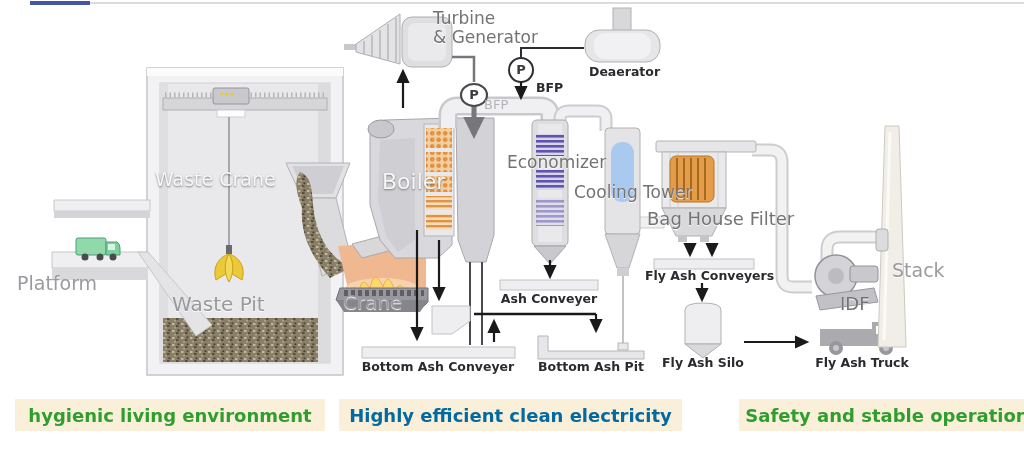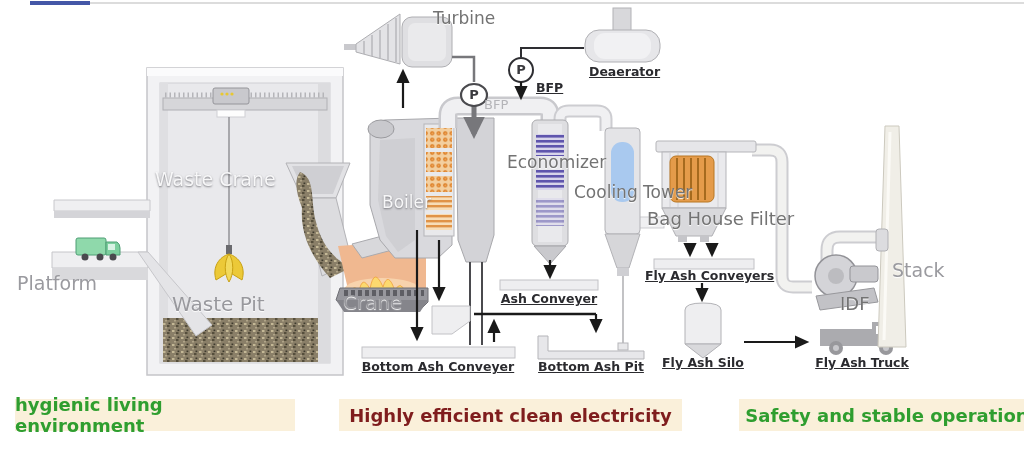--- a/index.html
+++ b/index.html
@@ -9,28 +9,28 @@
   .rule-gray{position:absolute;left:30px;right:0;top:2px;height:2px;background:#dcdcdc;}
   .rule-blue{position:absolute;left:30px;top:1px;width:60px;height:4px;background:#4457a7;}
   
   #diagram-svg{position:absolute;left:0;top:0;}
   
   .lbl{position:absolute;white-space:nowrap;pointer-events:none;line-height:1.1;}
   .g17{font-size:17px;color:#737373;text-shadow:0 1px 1px #fff;}
   .g19{font-size:19px;color:#9a9a9f;text-shadow:0 1px 1px #fff;}
   .g20{font-size:20px;color:#98989d;text-shadow:0 1px 1px #fff;}
   .white-lbl{color:#f7f7f8;text-shadow:0 1px 2px rgba(90,90,95,.75);}
-  .dk{font-size:12.5px;font-weight:700;color:#2b2b2f;text-decoration:underline;}
+  .dk{font-size:12.5px;font-weight:700;color:#2b2b2f;}
   .ctr{text-align:center;}
   .bfp-light{font-size:13px;color:#b4b4b8;}
   .psym{font-size:13px;font-weight:700;color:#3a3a3e;width:14px;text-align:center;}
   
   .banner{position:absolute;top:399px;height:32px;display:flex;align-items:center;justify-content:center;
           font-size:18px;font-weight:700;}
-  .b1{left:15px;width:280px;}
+  .b1{left:15px;width:310px;}
   .b2{left:339px;width:343px;}
   .b3{left:699px;width:296px;margin-left:40px;}
 </style>
 </head>
 <body>
 
 <div id="canvas">
 
   <div class="rule-gray"></div>
   <div class="rule-blue"></div>
@@ -252,36 +252,37 @@
       <line x1="596" y1="314" x2="596" y2="330" stroke="#1a1a1a" stroke-width="2.2" marker-end="url(#mb)"></line>
       <rect x="362" y="347" width="153" height="11" fill="#eeeef0" stroke="#c2c2c6"></rect>
       <path d="M538,336 L548,336 L548,351 L644,351 L644,359 L538,359 Z" fill="#e7e7ea" stroke="#b5b5b9"></path>
     </g>
   </svg>
 
   <div class="lbl g19" style="left:17px;top:259px;margin-top:14px;">Platform</div>
   <div class="lbl g19 white-lbl" style="left:155px;top:169px;">Waste Crane</div>
   <div class="lbl g20" style="left:172px;top:293px;">Waste Pit</div>
   <div class="lbl g20" style="left:343px;top:291px;">Crane</div>
-  <div class="lbl g20 white-lbl" style="left:382px;top:193px;font-size:17px;">Boiler</div>
+  <div class="lbl g20 white-lbl" style="left:382px;top:170px;font-size:22px;">Boiler</div>
   <div class="lbl g17" style="left:433px;top:9px;">Turbine</div>
+  <div class="lbl g17" style="left:433px;top:28px;">&amp; Generator</div>
   <div class="lbl psym" style="left:467px;top:88px;">P</div>
   <div class="lbl psym" style="left:514px;top:63px;">P</div>
   <div class="lbl bfp-light" style="left:484px;top:98px;">BFP</div>
   <div class="lbl dk" style="left:536px;top:81px;">BFP</div>
   <div class="lbl dk" style="left:589px;top:65px;">Deaerator</div>
   <div class="lbl g17" style="left:507px;top:153px;">Economizer</div>
   <div class="lbl g17" style="left:574px;top:183px;">Cooling Tower</div>
   <div class="lbl g17" style="left:647px;top:209px;font-size:18px;">Bag House Filter</div>
   <div class="lbl g19" style="left:892px;top:260px;">Stack</div>
   <div class="lbl g17" style="left:840px;top:294px;font-size:18px;">IDF</div>
   <div class="lbl dk ctr" style="left:645px;top:269px;width:118px;">Fly Ash Conveyers</div>
   <div class="lbl dk ctr" style="left:653px;top:356px;width:100px;">Fly Ash Silo</div>
   <div class="lbl dk ctr" style="left:812px;top:356px;width:100px;">Fly Ash Truck</div>
   <div class="lbl dk ctr" style="left:499px;top:292px;width:100px;">Ash Conveyer</div>
   <div class="lbl dk ctr" style="left:360px;top:360px;width:156px;">Bottom Ash Conveyer</div>
   <div class="lbl dk ctr" style="left:533px;top:360px;width:116px;">Bottom Ash Pit</div>
 
   <div class="banner b1" style="background: rgb(250, 240, 218); color: rgb(47, 158, 47);">hygienic living environment</div>
-  <div class="banner b2" style="background: rgb(250, 240, 218); color: #7f1d1d;">Highly efficient clean electricity</div>
+  <div class="banner b2" style="background: rgb(250, 240, 218); color: #0369a1;">Highly efficient clean electricity</div>
   <div class="banner b3" style="background: rgb(250, 240, 218); color: rgb(47, 158, 47);">Safety and stable operation</div>
 
 </div>
 
 </body></html>

